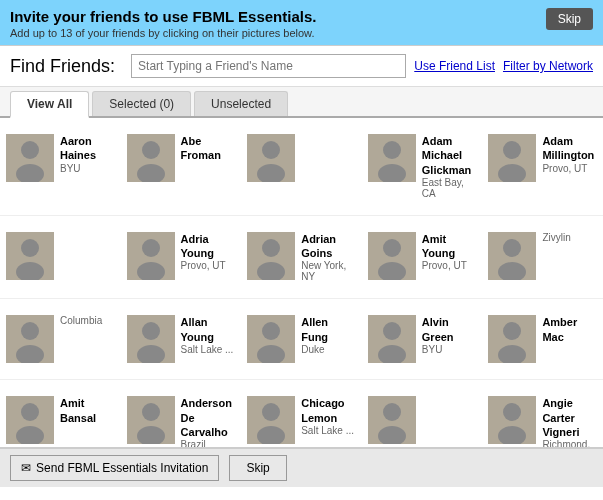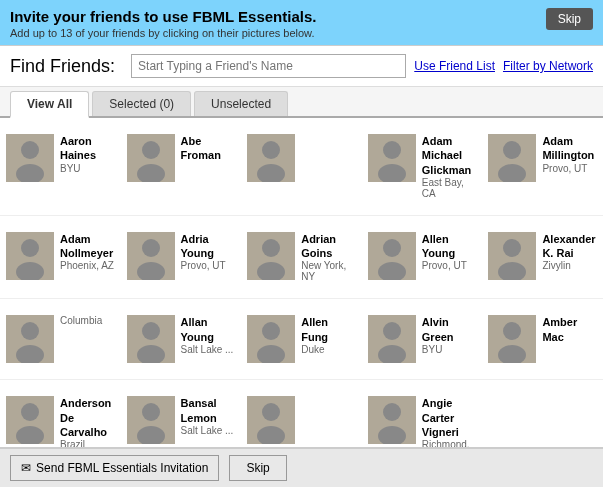--- a/index.html
+++ b/index.html
@@ -285,24 +285,20 @@
         </div>
       </div>
       <div class="friend-item">
         <div class="friend-avatar avatar-bg-6">
           <svg width="48" height="48" viewBox="0 0 48 48">
             <rect width="48" height="48" fill="#b0a898"></rect>
             <circle cx="24" cy="16" r="9" fill="#888"></circle>
             <ellipse cx="24" cy="40" rx="14" ry="10" fill="#888"></ellipse>
           </svg>
         </div>
-        <div class="friend-info">
-          <div class="friend-name">Adam Nollmeyer</div>
-          <div class="friend-detail">Phoenix, AZ</div>
-        </div>
       </div>
       <div class="friend-item">
         <div class="friend-avatar avatar-bg-7">
           <svg width="48" height="48" viewBox="0 0 48 48">
             <rect width="48" height="48" fill="#b0a898"></rect>
             <circle cx="24" cy="16" r="9" fill="#888"></circle>
             <ellipse cx="24" cy="40" rx="14" ry="10" fill="#888"></ellipse>
           </svg>
         </div>
         <div class="friend-info">
@@ -325,34 +321,33 @@
       </div>
       <div class="friend-item">
         <div class="friend-avatar avatar-bg-9">
           <svg width="48" height="48" viewBox="0 0 48 48">
             <rect width="48" height="48" fill="#b0a898"></rect>
             <circle cx="24" cy="16" r="9" fill="#888"></circle>
             <ellipse cx="24" cy="40" rx="14" ry="10" fill="#888"></ellipse>
           </svg>
         </div>
         <div class="friend-info">
-          <div class="friend-name">Allen Young</div>
+          <div class="friend-name">Amit Young</div>
           <div class="friend-detail">Provo, UT</div>
         </div>
       </div>
       <div class="friend-item">
         <div class="friend-avatar avatar-bg-10">
           <svg width="48" height="48" viewBox="0 0 48 48">
             <rect width="48" height="48" fill="#b0a898"></rect>
             <circle cx="24" cy="16" r="9" fill="#888"></circle>
             <ellipse cx="24" cy="40" rx="14" ry="10" fill="#888"></ellipse>
           </svg>
         </div>
         <div class="friend-info">
-          <div class="friend-name">Alexander K. Rai</div>
           <div class="friend-detail">Zivylin</div>
         </div>
       </div>
       <div class="friend-item">
         <div class="friend-avatar avatar-bg-1">
           <svg width="48" height="48" viewBox="0 0 48 48">
             <rect width="48" height="48" fill="#b0a898"></rect>
             <circle cx="24" cy="16" r="9" fill="#888"></circle>
             <ellipse cx="24" cy="40" rx="14" ry="10" fill="#888"></ellipse>
           </svg>
@@ -407,20 +402,33 @@
             <circle cx="24" cy="16" r="9" fill="#888"></circle>
             <ellipse cx="24" cy="40" rx="14" ry="10" fill="#888"></ellipse>
           </svg>
         </div>
         <div class="friend-info">
           <div class="friend-name">Amber Mac</div>
           <div class="friend-detail"></div>
         </div>
       </div>
       <div class="friend-item">
+        <div class="friend-avatar avatar-bg-6">
+          <svg width="48" height="48" viewBox="0 0 48 48">
+            <rect width="48" height="48" fill="#b0a898"></rect>
+            <circle cx="24" cy="16" r="9" fill="#888"></circle>
+            <ellipse cx="24" cy="40" rx="14" ry="10" fill="#888"></ellipse>
+          </svg>
+        </div>
+        <div class="friend-info">
+          <div class="friend-name">Amit Bansal</div>
+          <div class="friend-detail"></div>
+        </div>
+      </div>
+      <div class="friend-item">
         <div class="friend-avatar avatar-bg-7">
           <svg width="48" height="48" viewBox="0 0 48 48">
             <rect width="48" height="48" fill="#b0a898"></rect>
             <circle cx="24" cy="16" r="9" fill="#888"></circle>
             <ellipse cx="24" cy="40" rx="14" ry="10" fill="#888"></ellipse>
           </svg>
         </div>
         <div class="friend-info">
           <div class="friend-name">Anderson De Carvalho</div>
           <div class="friend-detail">Brazil</div>
@@ -428,21 +436,21 @@
       </div>
       <div class="friend-item">
         <div class="friend-avatar avatar-bg-8">
           <svg width="48" height="48" viewBox="0 0 48 48">
             <rect width="48" height="48" fill="#b0a898"></rect>
             <circle cx="24" cy="16" r="9" fill="#888"></circle>
             <ellipse cx="24" cy="40" rx="14" ry="10" fill="#888"></ellipse>
           </svg>
         </div>
         <div class="friend-info">
-          <div class="friend-name">Bansal Lemon</div>
+          <div class="friend-name">Chicago Lemon</div>
           <div class="friend-detail">Salt Lake ...</div>
         </div>
       </div>
       <div class="friend-item">
         <div class="friend-avatar avatar-bg-9">
           <svg width="48" height="48" viewBox="0 0 48 48">
             <rect width="48" height="48" fill="#b0a898"></rect>
             <circle cx="24" cy="16" r="9" fill="#888"></circle>
             <ellipse cx="24" cy="40" rx="14" ry="10" fill="#888"></ellipse>
           </svg>

